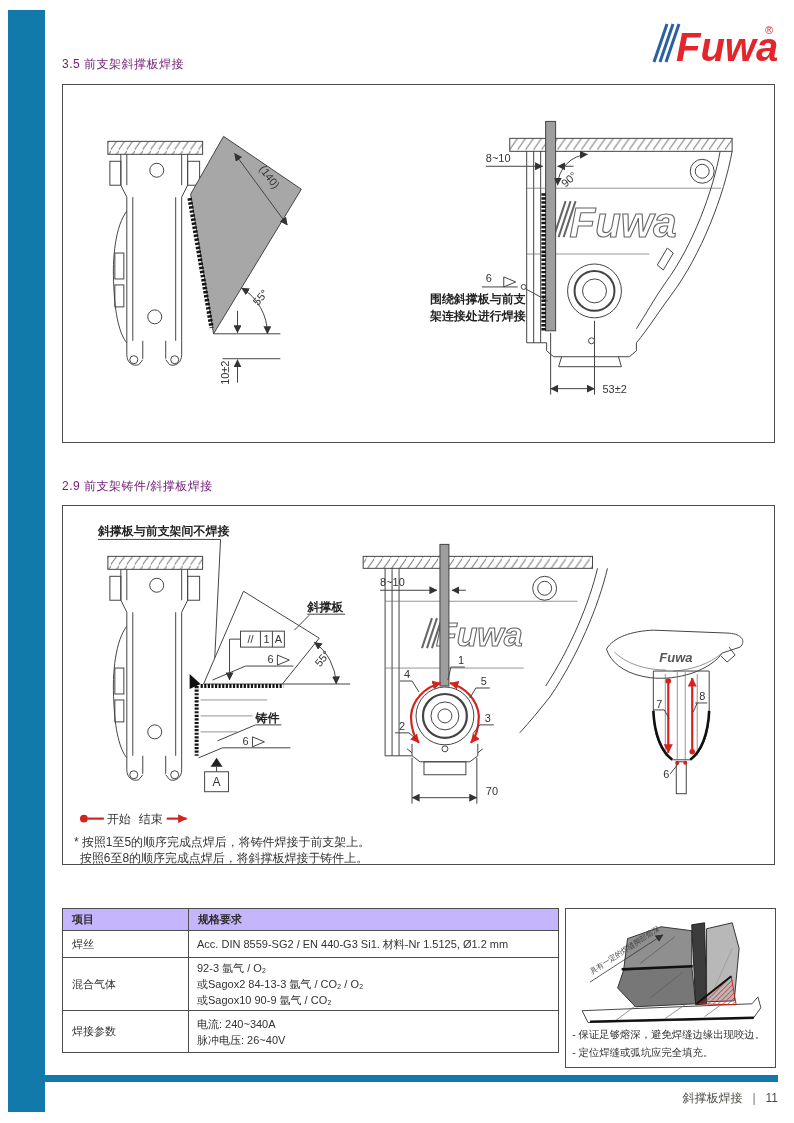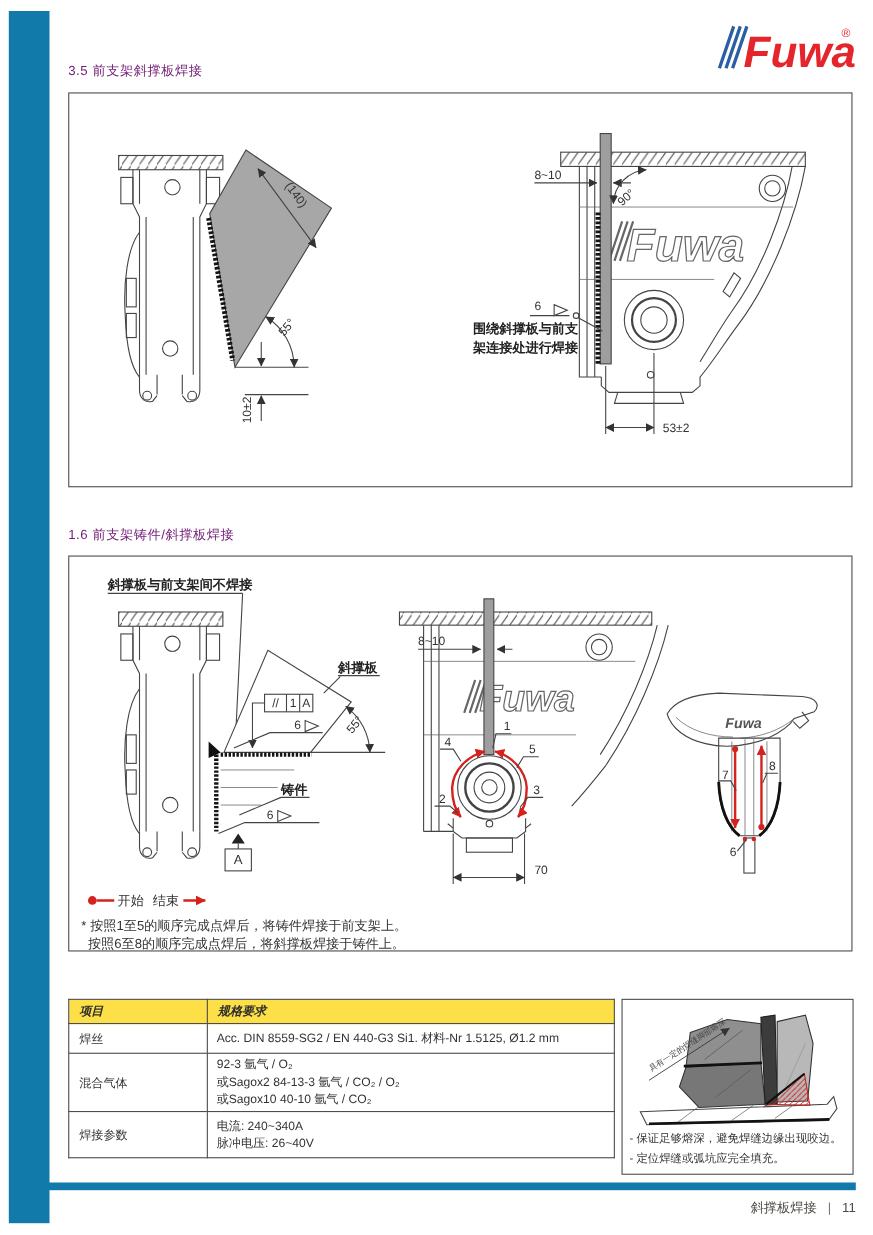--- a/index.html
+++ b/index.html
@@ -34,21 +34,21 @@
   .t12 { font-size:12px; fill:#333; stroke:none; }
   .t105 { font-size:10.5px; fill:#333; stroke:none; }
   .t75 { font-size:7.5px; fill:#444; stroke:none; }
   .logo-outline { fill:#fff; stroke:#666; stroke-width:1.1; font-style:italic; font-weight:bold; }
   .logo-dark { fill:#555; stroke:none; font-style:italic; font-weight:bold; }
 
   .brand { position:absolute; left:646px; top:16px; width:132px; height:54px; }
 
   table.spec { position:absolute; left:62px; top:908px; width:497px; border-collapse:collapse; font-size:11px; color:#333; }
   table.spec th, table.spec td { border:1px solid #4d4d4d; vertical-align:middle; text-align:left; }
-  table.spec thead tr { height:22px; background:#fde047;font-style:italic; }
+  table.spec thead tr { height:22px; background:#c4b5fd; }
   table.spec th { font-weight:bold; color:#2e2e2e; padding-left:9px; }
   table.spec td.lbl { padding-left:9px; width:126px; }
   table.spec td.val { padding-left:8px; line-height:16px; }
 
   .weldbox { position:absolute; left:565px; top:908px; width:211px; height:160px; border:1px solid #4d4d4d; background:#fff; }
   .weldbox svg { display:block; width:100%; height:100%; }
 
   .footer { position:absolute; top:1090px; right:16px; font-size:12px; color:#4b4b45; }
   .footer .sep { margin:0 10px; color:#777; }
 </style>
@@ -142,21 +142,21 @@
       <circle class="ln" cx="462" cy="202" r="2.5"></circle>
       <line class="ln" x1="464" y1="204" x2="486" y2="216"></line>
       <text class="t12b" x="368" y="218">围绕斜撑板与前支</text>
       <text class="t12b" x="368" y="235">架连接处进行焊接</text>
       <path class="ln" d="M489,248 V310 M533,236 V310"></path>
       <line class="ln" x1="489" y1="304" x2="533" y2="304" marker-start="url(#ah)" marker-end="url(#ah)"></line>
       <text class="t11" x="541" y="308">53±2</text>
     </svg>
   </div>
 
-  <div class="heading" id="h36">1.6 前支架铸件/斜撑板焊接</div>
+  <div class="heading" id="h36">2.9 前支架铸件/斜撑板焊接</div>
 
   <div class="figbox" id="fig36">
     <svg viewBox="0 0 713 358">
 
       <text class="t12b" x="35" y="29">斜撑板与前支架间不焊接</text>
       <path class="ln" d="M35,33 H158 M158,33 L151,176"></path>
 
       <g class="ln" transform="translate(0,-6)">
         <rect x="45" y="56" width="95" height="13" fill="url(#hatch)"></rect>
         <path d="M58,69 V100 L64,112 V256 M125,69 V100 L119,112 V256 M64,69 V100 M119,69 V100 M70,112 V256 M113,112 V256"></path>
@@ -306,21 +306,21 @@
         <td class="lbl">焊丝</td>
         <td class="val">
             <div>Acc. DIN 8559-SG2 / EN 440-G3 Si1. 材料-Nr 1.5125, Ø1.2 mm</div>
           </td>
       </tr>
       <tr style="height:53px">
         <td class="lbl">混合气体</td>
         <td class="val">
           <div>92-3 氩气 / O₂</div>
           <div>或Sagox2 84-13-3 氩气 / CO₂ / O₂</div>
-          <div>或Sagox10 40-10 氩气 / CO₂</div>
+          <div>或Sagox10 90-9 氩气 / CO₂</div>
         </td>
       </tr>
       <tr style="height:42px">
         <td class="lbl">焊接参数</td>
         <td class="val">
           <div>电流: 240~340A</div>
           <div>脉冲电压: 26~40V</div>
         </td>
       </tr>
     </tbody>

